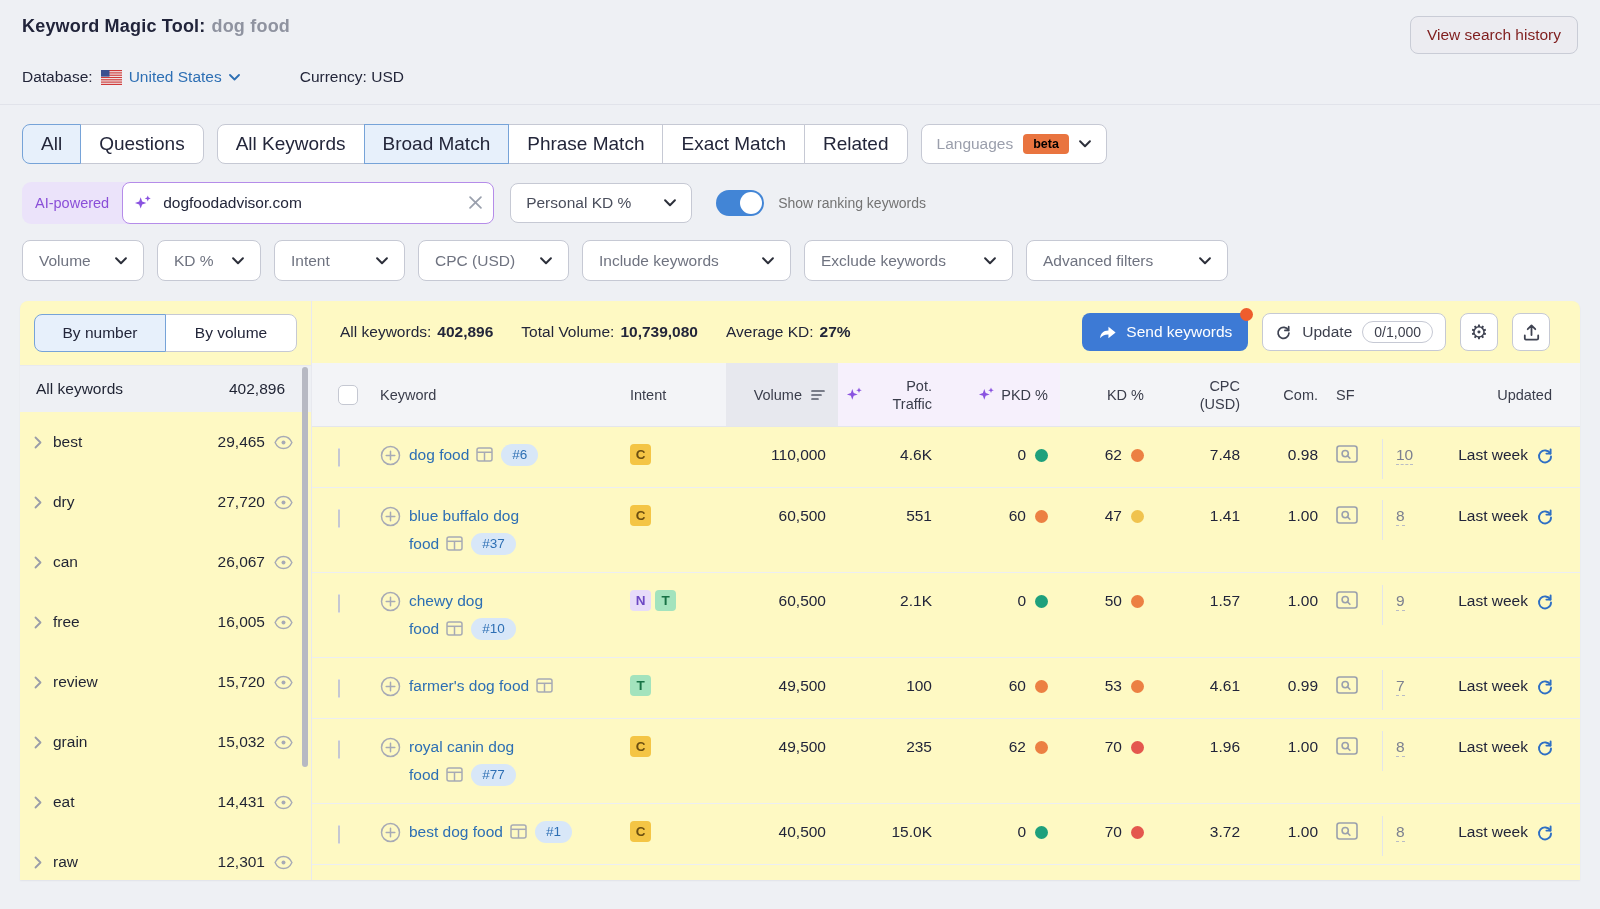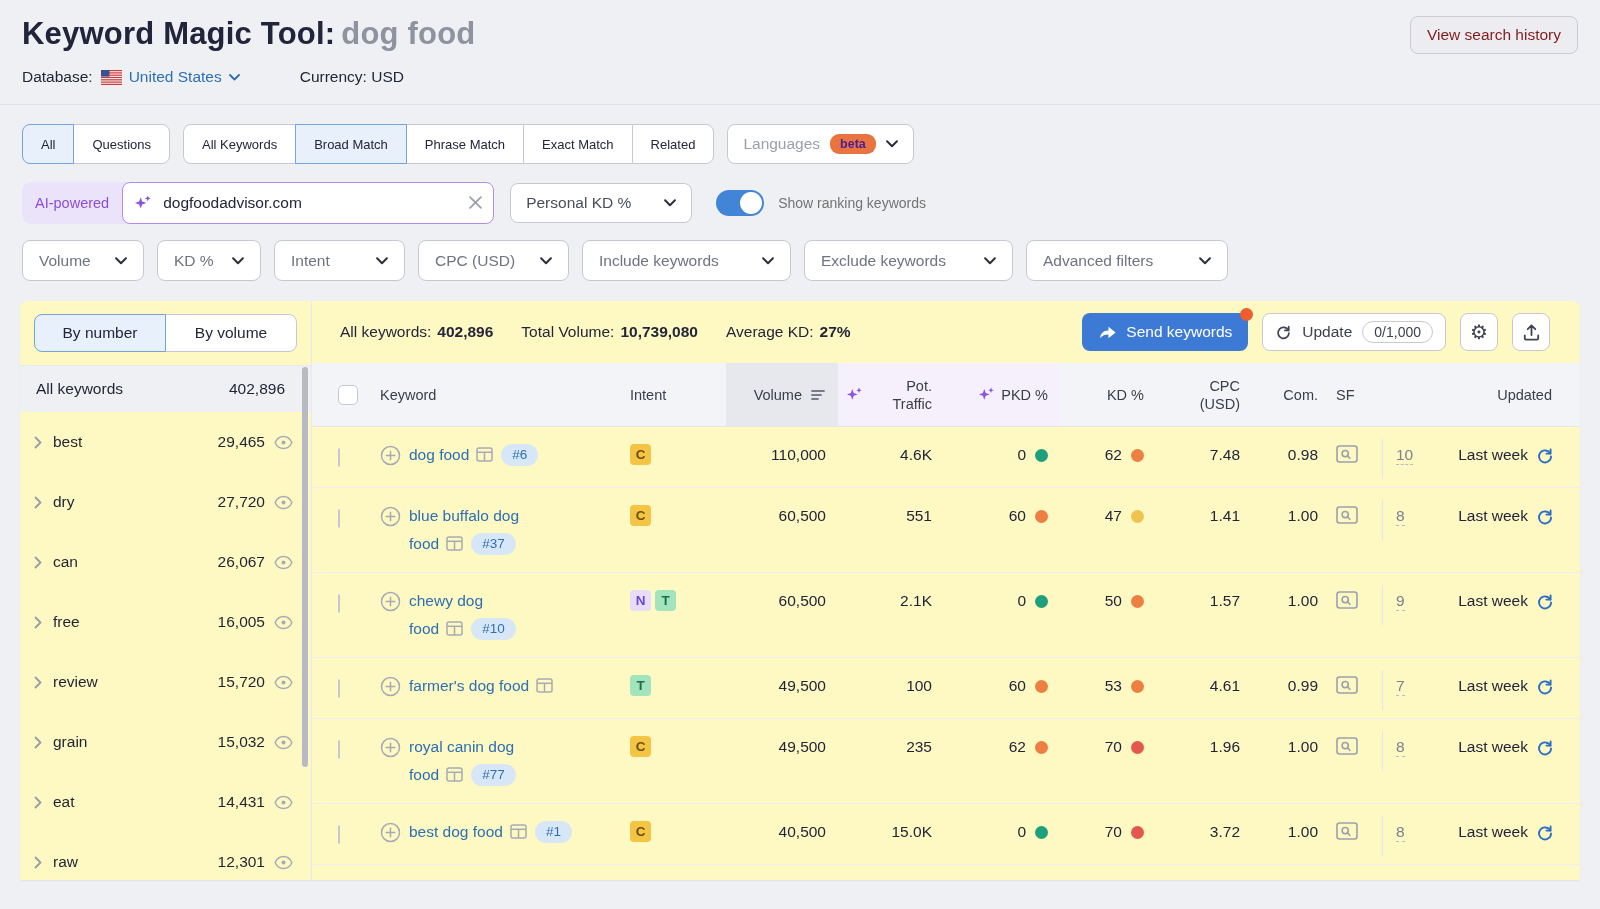--- a/index.html
+++ b/index.html
@@ -3,45 +3,45 @@
 <meta charset="utf-8">
 <style>
   * { margin:0; padding:0; box-sizing:border-box; }
   html,body { width:1600px; height:909px; overflow:hidden; }
   body { font-family:"Liberation Sans", sans-serif; background:#eef0f4; color:#22253a; }
   .page { width:1600px; height:909px; overflow:hidden; position:relative; }
 
   
   .header { padding:16px 22px 0 22px; border-bottom:1px solid #e1e3ea; padding-bottom:18px; }
   .header-top { display:flex; align-items:flex-start; justify-content:space-between; }
-  .page-title { font-size:31px; font-weight:bold; color:#21243a; letter-spacing:.2px; }
+  .page-title { font-size:18px; font-weight:bold; color:#21243a; letter-spacing:.2px; }
   .page-title .query { color:#8f93a0; margin-left:6px; }
   .btn-history { height:38px; padding:0 16px; background:#ececf1; border:1px solid #c9ccd6; border-radius:8px;
     font-size:15.5px; color:#7f1d1d; display:flex; align-items:center; cursor:pointer; font-family:inherit; }
   .db-row { display:flex; align-items:center; margin-top:14px; font-size:15.5px; color:#23263a; }
   .db-label { margin-right:8px; }
   .flag { margin-right:7px; display:inline-flex; }
   .db-link { color:#2d6fb4; display:inline-flex; align-items:center; gap:7px; cursor:pointer; }
   .currency { margin-left:60px; }
   .chev { display:inline-flex; color:#2c2f3a; }
   .db-link .chev { color:#2d6fb4; }
 
   
   .tabs-row { display:flex; gap:13px; margin:19px 22px 0 22px; }
   .btn-group { display:flex; }
-  .tab { height:40px; padding:0 18px; background:#fff; border:1px solid #c6c9d4; font-size:13px; color:#23263a;
+  .tab { height:40px; padding:0 18px; background:#fff; border:1px solid #c6c9d4; font-size:19px; color:#23263a;
     display:flex; align-items:center; cursor:pointer; margin-left:-1px; position:relative; font-family:inherit; }
   .btn-group .tab:first-child { border-radius:8px 0 0 8px; margin-left:0; }
   .btn-group .tab:last-child { border-radius:0 8px 8px 0; }
   .btn-group .tab:only-child { border-radius:8px; }
   .tab.selected { background:#e7f0fb; border-color:#76a3d8; z-index:2; }
   .dd-btn { height:40px; padding:0 15px; background:#fff; border:1px solid #c6c9d4; border-radius:8px; display:flex;
     align-items:center; gap:10px; font-size:15.5px; cursor:pointer; font-family:inherit; }
   .dd-btn .dd-label { color:#9b9fac; }
-  .beta-badge { background:#e9743f; color:#4c1d95; font-size:12.5px; font-weight:bold; padding:3px 10px; border-radius:9px; }
+  .beta-badge { background:#e9743f; color:#000000; font-size:12.5px; font-weight:bold; padding:3px 10px; border-radius:4px; }
 
   
   .ai-row { display:flex; align-items:center; margin:18px 22px 0 22px; gap:16px; }
   .ai-group { display:flex; align-items:center; background:#ebe3fa; border-radius:9px; height:42px; }
   .ai-label { font-size:14.5px; color:#8a4fd8; padding:0 13px; }
   .ai-input-wrap { position:relative; height:42px; }
   .ai-input { height:42px; width:372px; border:1.5px solid #b58ce9; border-radius:8px; padding:0 38px 0 40px;
     font-size:15.5px; color:#23263a; background:#fff; outline:none; font-family:inherit; }
   .ai-sparkle { position:absolute; left:12px; top:12px; }
   .clear-x { position:absolute; right:12px; top:14px; cursor:pointer; display:inline-flex; }

